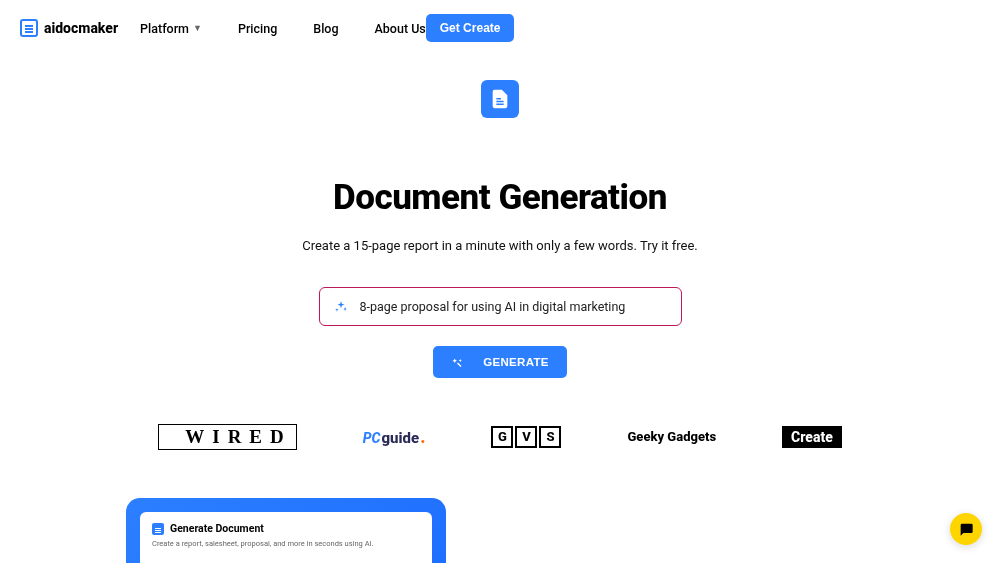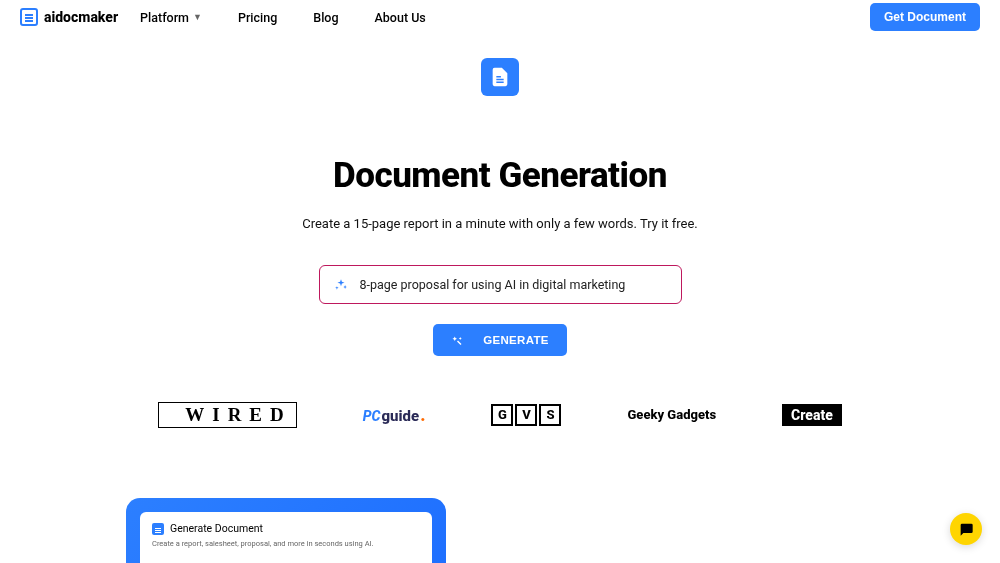--- a/index.html
+++ b/index.html
@@ -1,17 +1,17 @@
 <!DOCTYPE html>
 <html><head>
 <meta charset="utf-8">
 <style>
 *{margin:0;padding:0;box-sizing:border-box}
 body{font-family:-apple-system,BlinkMacSystemFont,"Segoe UI",Roboto,Helvetica,Arial,sans-serif;background:#fff;color:#000;width:1000px;height:563px;position:relative;overflow:hidden}
-.nav{display:flex;align-items:center;justify-content:space-between;padding:3px 20px}
+.nav{display:flex;align-items:center;justify-content:flex-start;padding:14px 20px}
 .nav-left{display:flex;align-items:center;gap:22px}
 .brand{display:flex;align-items:center;gap:6px;font-weight:800;font-size:14px}
 .brand-icon{width:18px;height:18px;border-radius:3px;background:#fff;border:2px solid #2c7fff;position:relative;display:flex;align-items:center;justify-content:center}
 .brand-icon::before{content:"";position:absolute;width:8px;height:1.5px;background:#2c7fff;top:4px;box-shadow:0 3px 0 #2c7fff,0 6px 0 #2c7fff}
 .nav-links{display:flex;gap:36px;font-size:12.5px;font-weight:500}
 .nav-item{display:flex;align-items:center;gap:4px;cursor:pointer}
 .chev{font-size:9px;opacity:.6}
 .cta{background:#2c7fff;color:#fff;border:none;border-radius:5px;padding:7px 14px;font-size:12px;font-weight:700;cursor:pointer}
 .hero{text-align:center;padding-top:24px}
 .hero-icon{width:38px;height:38px;background:#2c7fff;border-radius:6px;margin:0 auto 14px;display:flex;align-items:center;justify-content:center}
@@ -34,21 +34,21 @@
 .pcguide .dot{color:#ff6a00;font-size:18px;margin-left:1px}
 .gvs{display:flex;gap:2px}
 .gvs span{border:2px solid #000;width:22px;height:22px;display:flex;align-items:center;justify-content:center;font-size:13px;font-weight:800}
 .geeky{font-size:13px;font-weight:800}
 .beebom{background:#000;color:#fff;font-size:14px;font-weight:800;padding:3px 9px}
 .preview{position:absolute;left:126px;bottom:-10px;width:320px;height:75px;border-radius:14px 14px 0 0;background:linear-gradient(135deg,#2c7fff,#1e6fff);padding:14px 14px 0}
 .preview-card{background:#fff;border-radius:6px 6px 0 0;height:100%;padding:10px 12px}
 .preview-card .row{display:flex;align-items:center;gap:6px}
 .preview-card .icon{width:12px;height:12px;background:#2c7fff;border-radius:2px;display:flex;align-items:center;justify-content:center}
 .preview-card .icon::before{content:"";width:6px;height:1px;background:#fff;box-shadow:0 2px 0 #fff,0 4px 0 #fff}
-.preview-card .title{font-size:10.5px;font-weight:400}
+.preview-card .title{font-size:10.5px;font-weight:700}
 .preview-card .desc{font-size:7.5px;color:#666;margin-top:4px}
 .chat{position:absolute;right:18px;bottom:18px;width:32px;height:32px;background:#ffd500;border-radius:50%;display:flex;align-items:center;justify-content:center;cursor:pointer;box-shadow:0 2px 8px rgba(0,0,0,.15)}
 .chat svg{width:16px;height:16px;fill:#000}
 </style>
 </head>
 <body>
 
 <nav class="nav">
   <div class="nav-left">
     <div class="brand">
@@ -64,21 +64,21 @@
           <span>Pricing</span>
         </div>
       <div class="nav-item">
           <span>Blog</span>
         </div>
       <div class="nav-item">
           <span>About Us</span>
         </div>
     </div>
   </div>
-  <button class="cta">Get Document</button>
+  <button class="cta">Get Create</button>
 </nav>
 
 <section class="hero">
   <div class="hero-icon">
     <svg viewBox="0 0 24 24">
         <path d="M14 2H6a2 2 0 0 0-2 2v16a2 2 0 0 0 2 2h12a2 2 0 0 0 2-2V8l-6-6zM8 14h8v1.5H8V14zm0 3h8v1.5H8V17zm0-6h5v1.5H8V11zm6-5.5V8h4.5L14 5.5z"></path>
       </svg>
   </div>
   <h1>
     <br>

